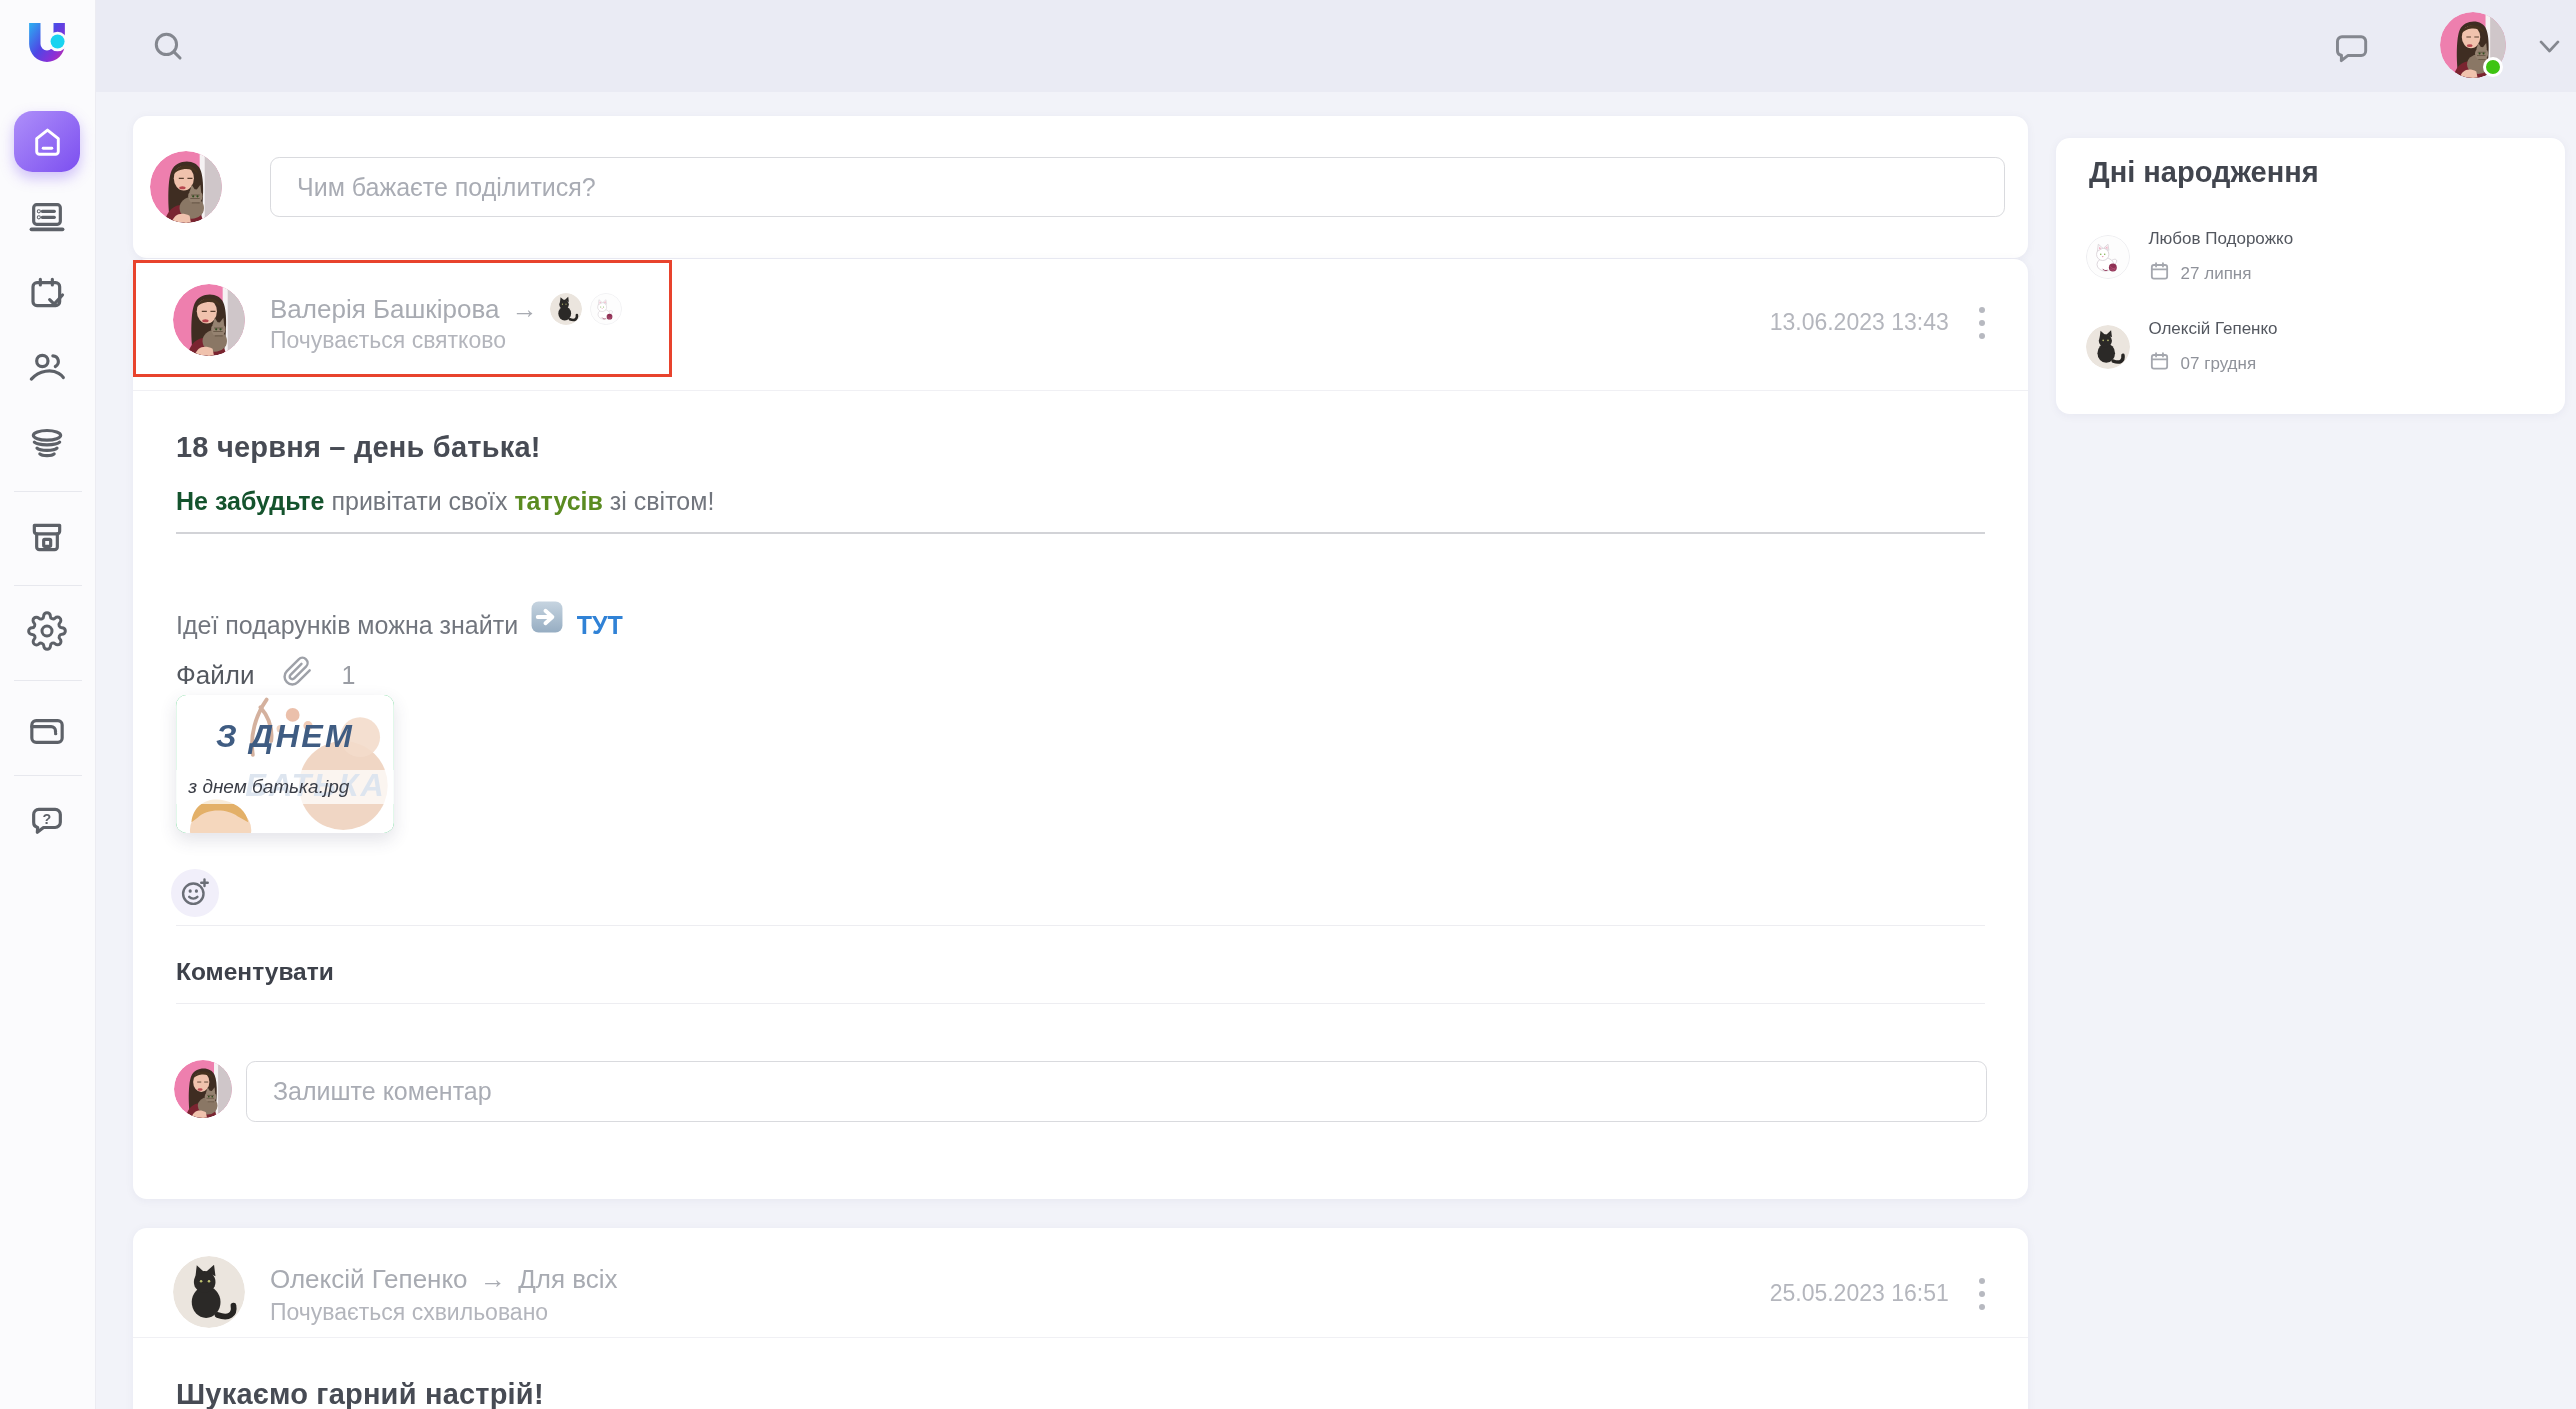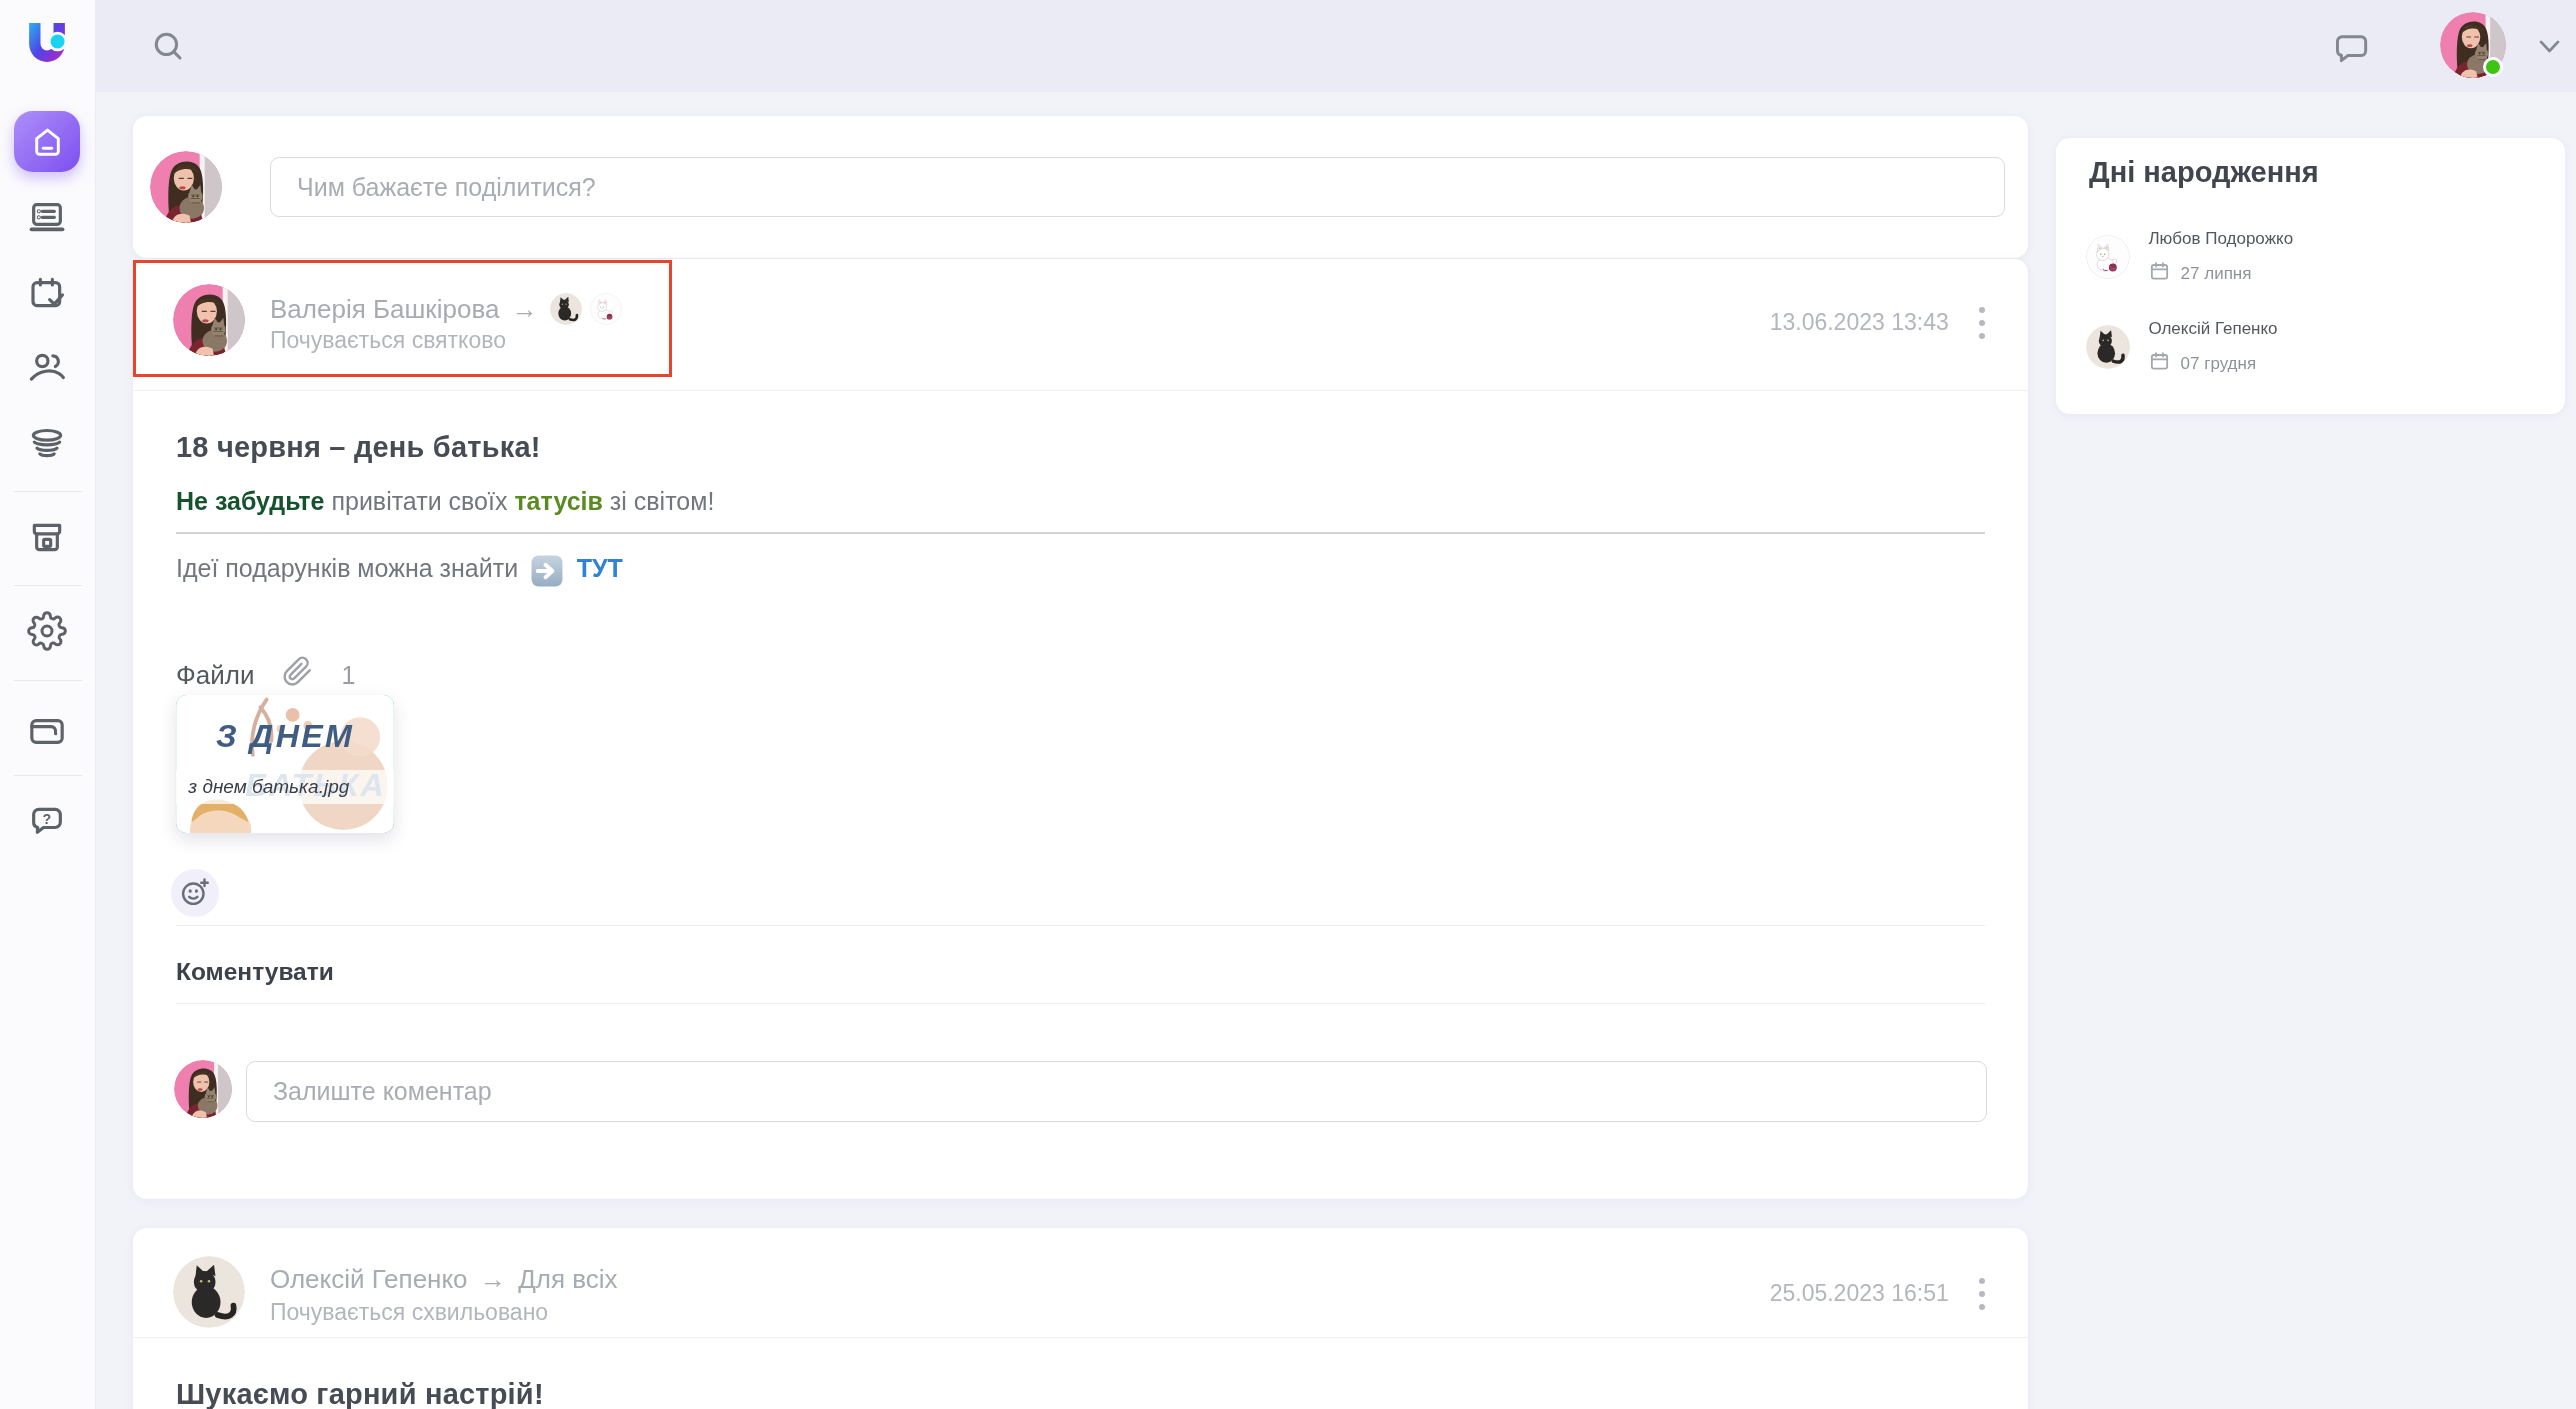--- a/index.html
+++ b/index.html
@@ -39,21 +39,21 @@
   .head-right { position:absolute; right:38px; display:flex; align-items:center; gap:26px; }
   .timestamp { font-size:23px; color:#b4b6bd; }
   .kebab { display:flex; flex-direction:column; gap:7px; background:none; border:none; cursor:pointer; padding:4.6px; }
   .kebab i { width:6.1px; height:6.1px; border-radius:50%; background:#b7b9c0; }
 
   .post-title { position:absolute; left:43px; font-size:29px; font-weight:700; color:#474b54; letter-spacing:0.2px; }
   .post-par { position:absolute; left:43px; font-size:25px; color:#72767e; }
   .post-par b { color:#14532d; }
   .hl-green { color:#5a8b21; font-weight:700; }
   .rich-hr { position:absolute; left:43px; right:43px; border-top:2.3px solid #d2d3d7; }
-  .link-line { position:absolute; left:43px; display:flex; align-items:flex-start; gap:12.3px; font-size:25px; color:#72767e; }
+  .link-line { position:absolute; left:43px; display:flex; align-items:flex-end; gap:12.3px; font-size:25px; color:#72767e;margin-top:46px; }
   .link-blue { color:#3082d6; font-weight:700; text-decoration:none; }
 
   .files-row { position:absolute; left:43px; display:flex; align-items:center; gap:28px; font-size:26px; color:#54585f; }
   .files-count { color:#9a9da4; font-size:25px; }
   .clip { color:#9ea1a8; }
 
   .thumb { position:absolute; left:43px; width:218px; height:138px; border-radius:10.7px; overflow:hidden;
            box-shadow:0 6.1px 17px rgba(60,60,90,.14); cursor:pointer; background:#22c55e;font-style:italic; }
   .thumb svg { display:block; }
   .thumb-band { position:absolute; left:0; top:75px; width:100%; height:34px; background:rgba(255,255,255,.74);

